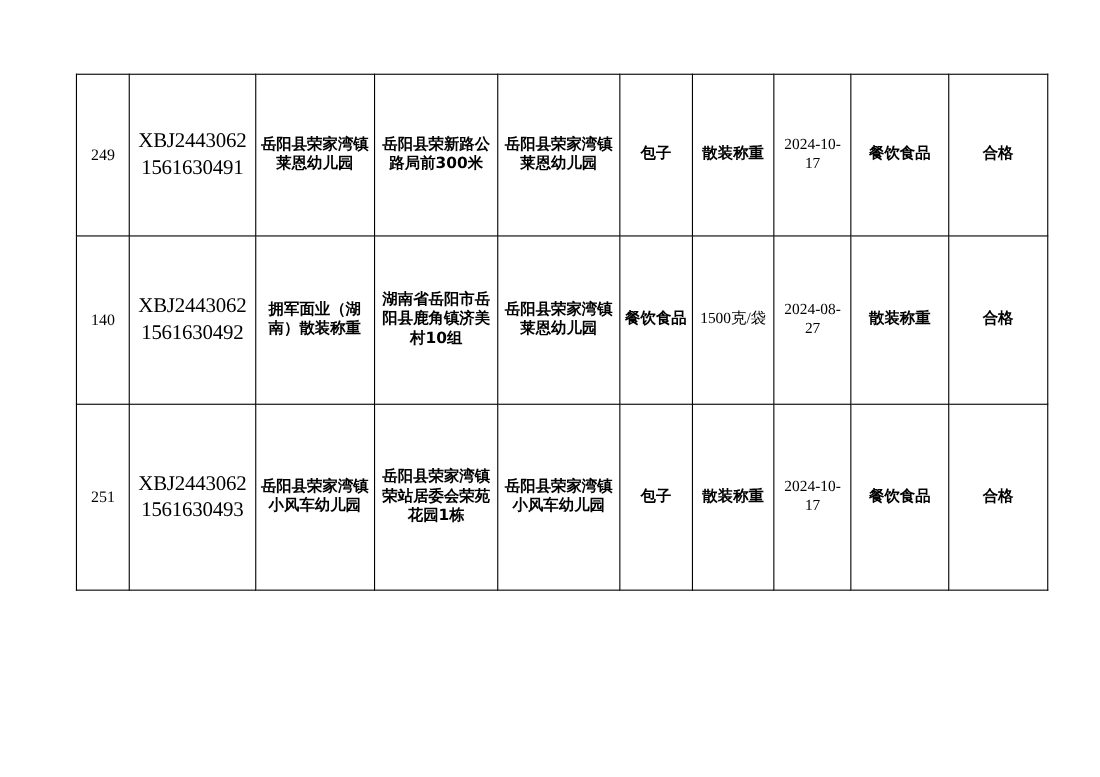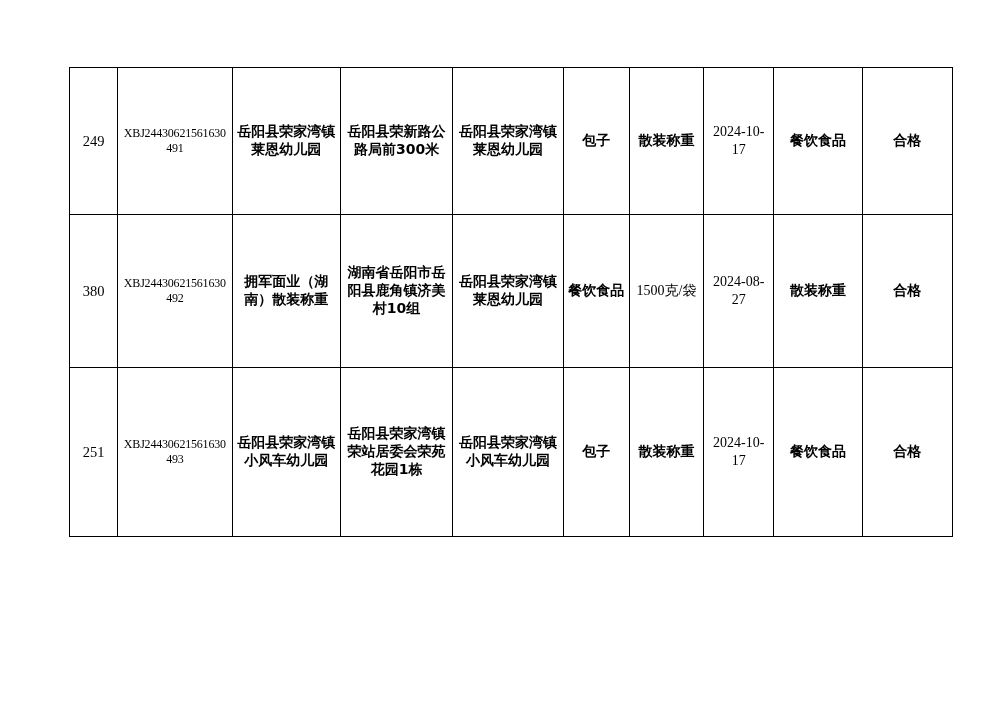--- a/index.html
+++ b/index.html
@@ -52,21 +52,21 @@
   col.c-date    { width: 70px; }
   col.c-type    { width: 88px; }
   col.c-result  { width: 90px; }
 
   .cell-index {
     font-family: "Liberation Serif", "DejaVu Serif", serif;
     font-size: 14.5px;
   }
   .cell-code {
     font-family: "Liberation Serif", "DejaVu Serif", serif;
-    font-size: 12px;
+    font-size: 19px;
     letter-spacing: -0.2px;
     word-break: break-all;
   }
   .cell-cn {
     font-family: "DejaVu Sans", "Liberation Sans", sans-serif;
     font-size: 14px;
     font-weight: bold;
   }
   .cell-num {
     font-family: "Liberation Serif", "DejaVu Serif", serif;
@@ -101,21 +101,21 @@
           <td class="cell-cn">岳阳县荣家湾镇莱恩幼儿园</td>
           <td class="cell-cn">岳阳县荣新路公路局前300米</td>
           <td class="cell-cn">岳阳县荣家湾镇莱恩幼儿园</td>
           <td class="cell-cn">包子</td>
           <td class="cell-cn">散装称重</td>
           <td class="cell-num">2024-10-17</td>
           <td class="cell-cn">餐饮食品</td>
           <td class="cell-cn">合格</td>
         </tr>
         <tr class="row-mid">
-          <td class="cell-index">380</td>
+          <td class="cell-index">140</td>
           <td class="cell-code">XBJ24430621561630492</td>
           <td class="cell-cn">拥军面业（湖南）散装称重</td>
           <td class="cell-cn">湖南省岳阳市岳阳县鹿角镇济美村10组</td>
           <td class="cell-cn">岳阳县荣家湾镇莱恩幼儿园</td>
           <td class="cell-cn">餐饮食品</td>
           <td class="cell-num">1500克/袋</td>
           <td class="cell-num">2024-08-27</td>
           <td class="cell-cn">散装称重</td>
           <td class="cell-cn">合格</td>
         </tr>

